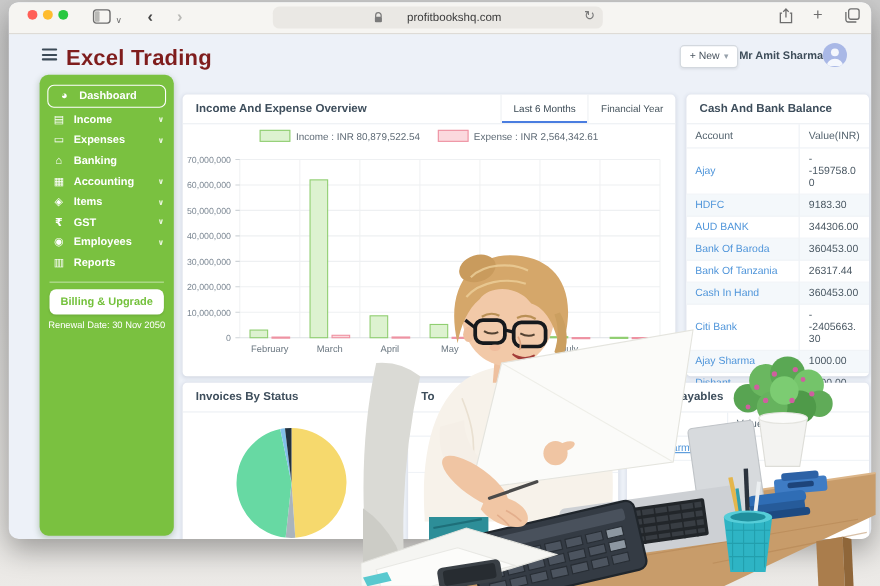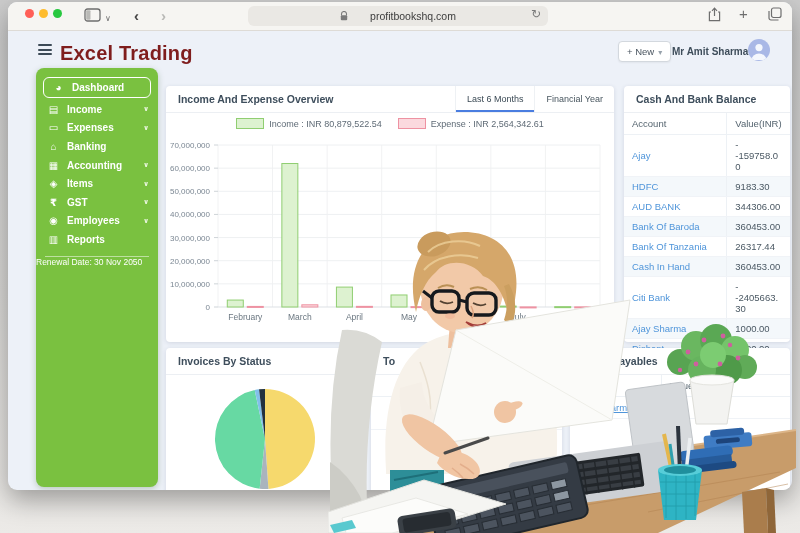--- a/index.html
+++ b/index.html
@@ -31,21 +31,21 @@
            box-shadow:0 2px 6px rgba(30,80,20,.25);}
   #side-items{padding-top:5px;}
   .side-item{display:flex;align-items:center;gap:7px;height:18.6px;padding:0 9px 0 11px;color:#fff;
              font-size:10px;font-weight:bold;cursor:pointer;}
   .side-item.active{margin:4px 7px 2px;border:1.5px solid #fff;border-radius:6px;height:19px;padding:0 7px 0 8px;}
   .si-icon{width:13px;font-size:10px;text-align:center;flex:none;}
   .si-chev{margin-left:auto;font-size:7px;color:#eaf6df;}
   .side-divider{height:1px;background:rgba(255,255,255,.5);margin:7px 9px 0;}
   .billing-btn{margin:6px 9px 4px;background:#fff;color:#74c13c;font-size:10px;font-weight:bold;text-align:center;
                padding:6px 2px;border-radius:6px;box-shadow:0 1px 2px rgba(0,0,0,.1);}
-  .renewal{font-size:8.5px;color:#fff;}
+  .renewal{font-size:8.5px;color:#fff;text-align:center;}
   
   .card{position:absolute;background:#fff;border-radius:4px;box-shadow:0 1px 4px rgba(40,60,90,.14);margin-top:14px;}
   .card-head{display:flex;height:26px;border-bottom:1px solid #eceff3;}
   .card-title{line-height:26px;padding:0 12px;font-size:10.5px;font-weight:bold;color:#3e4e5c;white-space:nowrap;}
   .chart-card{left:158px;top:70px;width:448px;height:256px;}
   #tabs{margin-left:auto;display:flex;}
   .tab{line-height:26px;padding:0 11px;font-size:9px;color:#48565f;border-left:1px solid #eef1f4;cursor:pointer;white-space:nowrap;}
   .tab.active{box-shadow:inset 0 -2px 0 #4a7de0;color:#3b4a55;}
   #legend{position:absolute;left:0;top:32px;width:100%;display:flex;justify-content:center;gap:16px;align-items:center;}
   .lg-item{display:flex;align-items:center;gap:5px;font-size:9px;color:#5f6b76;}
@@ -166,20 +166,21 @@
             <span class="si-icon">◉</span>
             <span>Employees</span>
             <span class="si-chev">∨</span>
           </div>
           <div class="side-item">
             <span class="si-icon">▥</span>
             <span>Reports</span>
           </div>
         </div>
       <div class="side-divider"></div>
+      <div class="billing-btn">Billing &amp; Upgrade</div>
       <div class="renewal">Renewal Date: 30 Nov 2050</div>
     </div>
 
     <div class="card chart-card">
       <div class="card-head">
         <span class="card-title">Income And Expense Overview</span>
         <div id="tabs">
             <span class="tab active">Last 6 Months</span>
             <span class="tab">Financial Year</span>
           </div>

